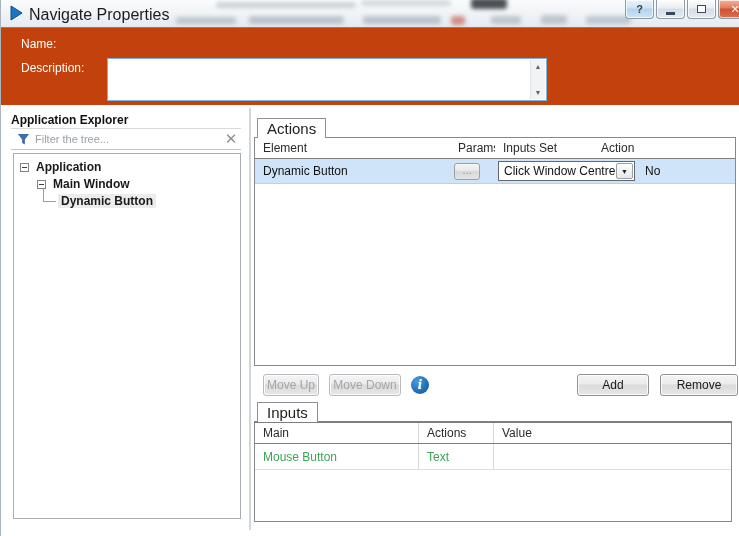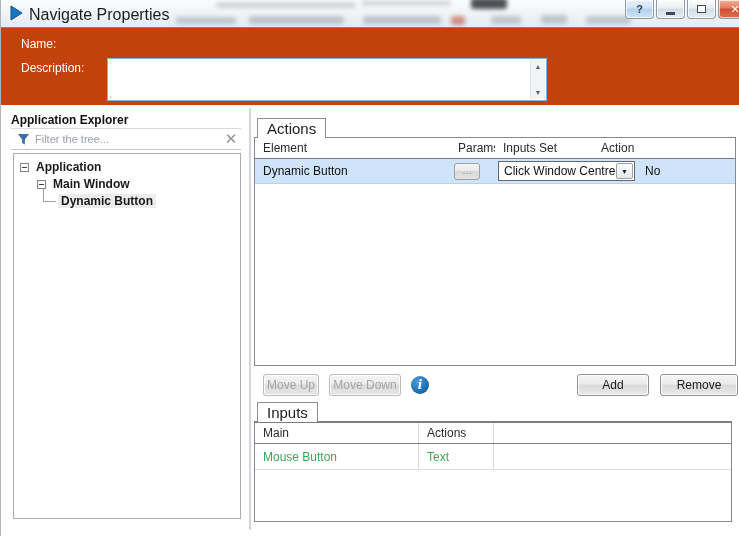--- a/index.html
+++ b/index.html
@@ -231,20 +231,21 @@
       <div class="btn" id="remove-btn">Remove</div>
     </div>
 
     <div class="tab" id="inputs-tab">
       <span>Inputs</span>
     </div>
     <div class="grid" id="inputs-grid">
       <div class="grid-header">
         <div class="hcell ic0 vline">Main</div>
         <div class="hcell ic1 vline">Actions</div>
+        <div class="hcell ic2">Value</div>
       </div>
       <div class="grid-row" id="inputs-row">
         <div class="cell ic0 vline">Mouse Button</div>
         <div class="cell ic1 vline">Text</div>
         <div class="cell ic2"></div>
       </div>
     </div>
 
   </div>
 </div>

